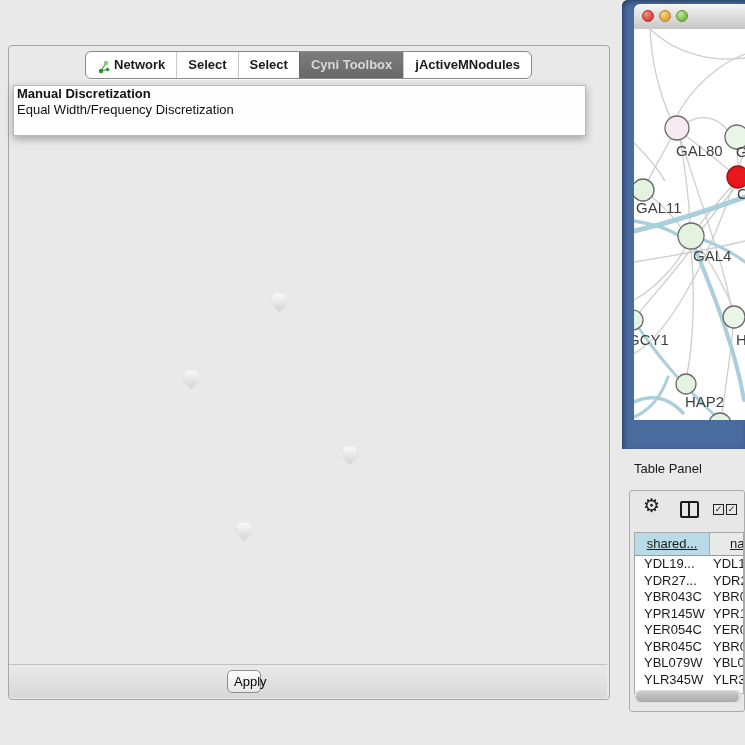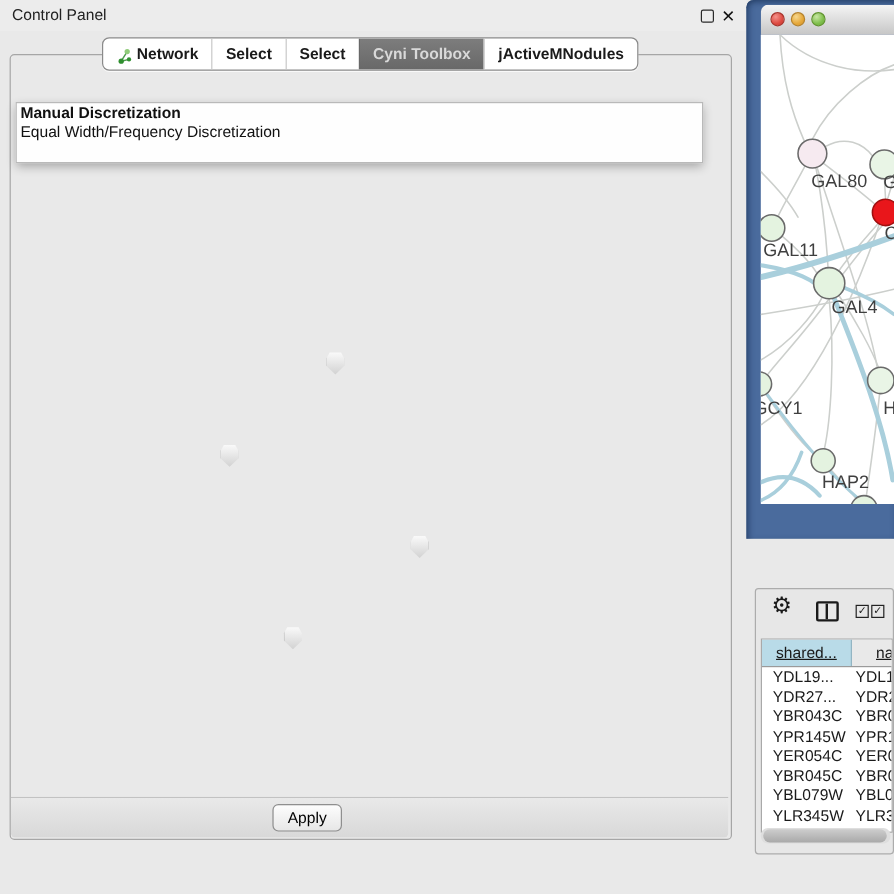--- a/index.html
+++ b/index.html
@@ -7,21 +7,21 @@
   #app{position:relative;width:745px;height:745px;background:#E9E9E9;overflow:hidden;}
 
   
   .titlebar{position:absolute;left:0;top:0;width:622px;height:26px;background:#ECECEC;}
   .titlebar .tt{position:absolute;left:10px;top:0;line-height:26px;font-size:13px;color:#222;}
   .float-ico{position:absolute;left:584px;top:8px;width:9px;height:9px;border:1.5px solid #2a2a2a;border-radius:2px;}
   .close-ico{position:absolute;left:601px;top:3px;font-size:14px;font-weight:bold;color:#111;line-height:20px;}
 
   
   .seg-bar{position:absolute;display:inline-flex;height:26px;background:#fff;border:1px solid #8a8a8a;
-    border-radius:6px;overflow:hidden;z-index:10;box-shadow:0 1px 0 rgba(255,255,255,.7);}
+    border-radius:6px;overflow:hidden;z-index:10;box-shadow:0 1px 0 rgba(255,255,255,.7);margin-top:20px;}
   .seg{padding:0 11px;line-height:24px;font-weight:bold;font-size:13px;color:#1a1a1a;border-left:1px solid #c9c9c9;
     white-space:nowrap;display:flex;align-items:center;gap:4px;}
   .seg:first-child{border-left:none;}
   .seg.sel{background:linear-gradient(#7d7d7d,#686868);color:#d9d9d9;border-left-color:#686868;}
   .seg.sel + .seg{border-left-color:#c9c9c9;}
   #tabsTop{left:85px;top:31px;}
   #tabsBottom{left:147px;top:703px;}
   .net-ico{display:inline-block;width:13px;height:14px;}
 
   
@@ -80,21 +80,21 @@
 
   .attr-box{left:20px;top:592px;width:560px;height:74px;}
   .attr-sub{position:absolute;left:48px;top:600px;font-weight:bold;}
   .attr-list{position:absolute;left:55px;top:618px;width:394px;height:44px;background:#fff;border:1px solid #9c9c9c;
     overflow:hidden;box-sizing:border-box;}
   .attr-item{height:16px;line-height:16px;padding-left:8px;font-size:13px;white-space:nowrap;}
   .attr-sb{position:absolute;left:437px;top:619px;width:11px;height:40px;border-radius:5px;background:#c2c2c2;}
 
   .apply-bar{position:absolute;left:9px;top:664px;width:598px;height:33px;z-index:5;
     background:linear-gradient(#e9e9e9,#d8d8d8);border-top:1px solid #c2c2c2;border-radius:0 0 4px 4px;}
-  .apply-btn{position:absolute;left:218px;top:5px;width:58px;height:23px;background:linear-gradient(#fdfdfd,#e7e7e7);
+  .apply-btn{position:absolute;left:218px;top:5px;width:34px;height:23px;background:linear-gradient(#fdfdfd,#e7e7e7);
     border:1px solid #8f8f8f;border-radius:5px;font-size:13px;font-family:inherit;}
 
   
   .net-window{position:absolute;left:622px;top:0;width:123px;height:449px;background:#4a6b9d;
     border-top-left-radius:6px;box-shadow:inset 4px 0 6px -3px #243e66, inset 0 4px 6px -3px #243e66;}
   .net-titlebar{position:absolute;left:634px;top:4px;width:111px;height:25px;
     background:linear-gradient(#f5f5f5,#c6c6c6);border-top-left-radius:6px;border-bottom:1px solid #9a9a9a;}
   .light{position:absolute;top:6px;width:12px;height:12px;border-radius:50%;box-sizing:border-box;}
   .l-red{left:8px;background:radial-gradient(circle at 35% 30%,#f5928b,#dd4a41 60%,#c33b33);border:1px solid #a8352e;}
   .l-yellow{left:25px;background:radial-gradient(circle at 35% 30%,#f6d78e,#e6a83a 60%,#cf9430);border:1px solid #b5822c;}
@@ -124,25 +124,20 @@
   .tp-cell.first{flex:none;width:74px;padding-left:9px;box-sizing:border-box;}
   .hscroll{position:absolute;left:634px;top:690px;width:108px;height:13px;background:#dedede;border-radius:6px;}
   .hthumb{position:absolute;left:2px;top:1px;width:103px;height:11px;border-radius:6px;
     background:linear-gradient(#cdcdcd,#a9a9a9);}
 </style>
 </head>
 <body>
 
 <div id="app">
 
-  <div class="titlebar">
-    <span class="tt">Control Panel</span>
-    <span class="float-ico"></span>
-    <span class="close-ico">✕</span>
-  </div>
 
   <div class="seg-bar" id="tabsTop">
       <span class="seg"><span class="net-ico"><svg width="13" height="14" viewBox="0 0 13 14">
             <path d="M4 11 L9 3 M4 11 L10.5 9.5" stroke="#4c9b4c" stroke-width="1.2" fill="none"></path>
             <circle cx="4" cy="11" r="2.2" fill="#2f8f2f"></circle>
             <circle cx="9" cy="3" r="2.2" fill="#8fcb79"></circle>
             <circle cx="10.5" cy="9.5" r="1.8" fill="#2f8f2f"></circle>
           </svg></span>Network</span>
       <span class="seg">Select</span>
       <span class="seg">Select</span>
@@ -260,20 +255,23 @@
       <text x="693" y="261" fill="#3f3f3f" font-size="15">GAL4</text>
       <circle cx="633" cy="320" r="10" fill="#e4f3e0" stroke="#6a6a6a" stroke-width="1.3"></circle>
       <text x="628" y="345" fill="#3f3f3f" font-size="15">GCY1</text>
       <circle cx="734" cy="317" r="11" fill="#e9f5e6" stroke="#6a6a6a" stroke-width="1.3"></circle>
       <text x="736" y="345" fill="#3f3f3f" font-size="15">H</text>
       <circle cx="686" cy="384" r="10" fill="#e4f3e0" stroke="#6a6a6a" stroke-width="1.3"></circle>
       <text x="685" y="407" fill="#3f3f3f" font-size="15">HAP2</text>
       <circle cx="720" cy="424" r="11" fill="#e4f3e0" stroke="#6a6a6a" stroke-width="1.3"></circle>
     </svg>
 
+  <div class="tp-header">
+    <span>Table Panel</span>
+  </div>
   <div class="tp-box">
     <div class="gear-ico">⚙</div>
     <div class="col-ico"></div>
     <div class="chk chk1">✓</div>
     <div class="chk chk2">✓</div>
     <div class="tp-table" id="tpTable">
         <div class="tp-hrow">
           <div class="tp-hcell first">shared...</div>
           <div class="tp-hcell">na</div>
         </div>

